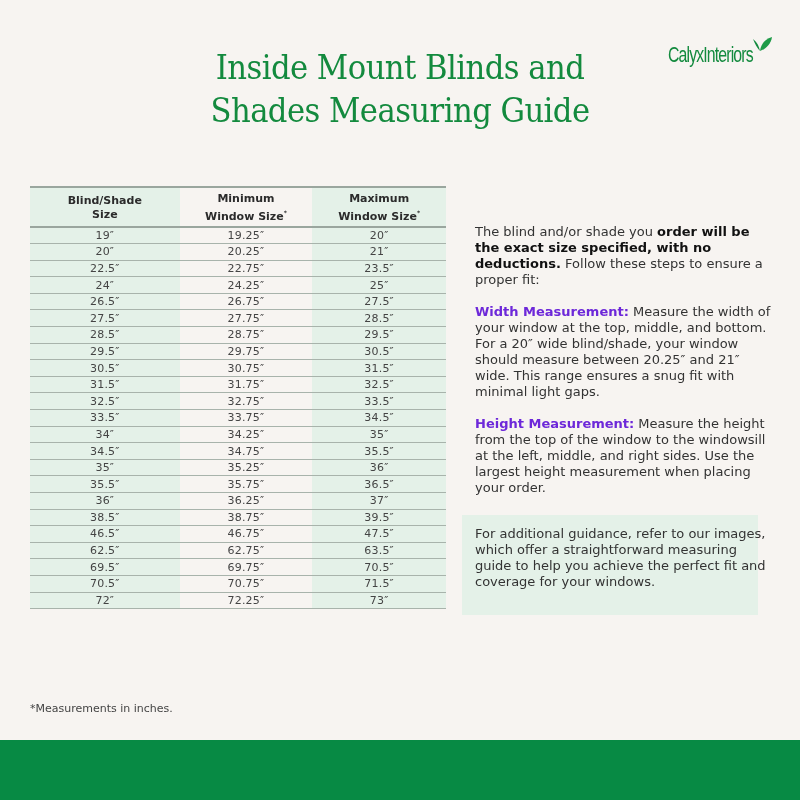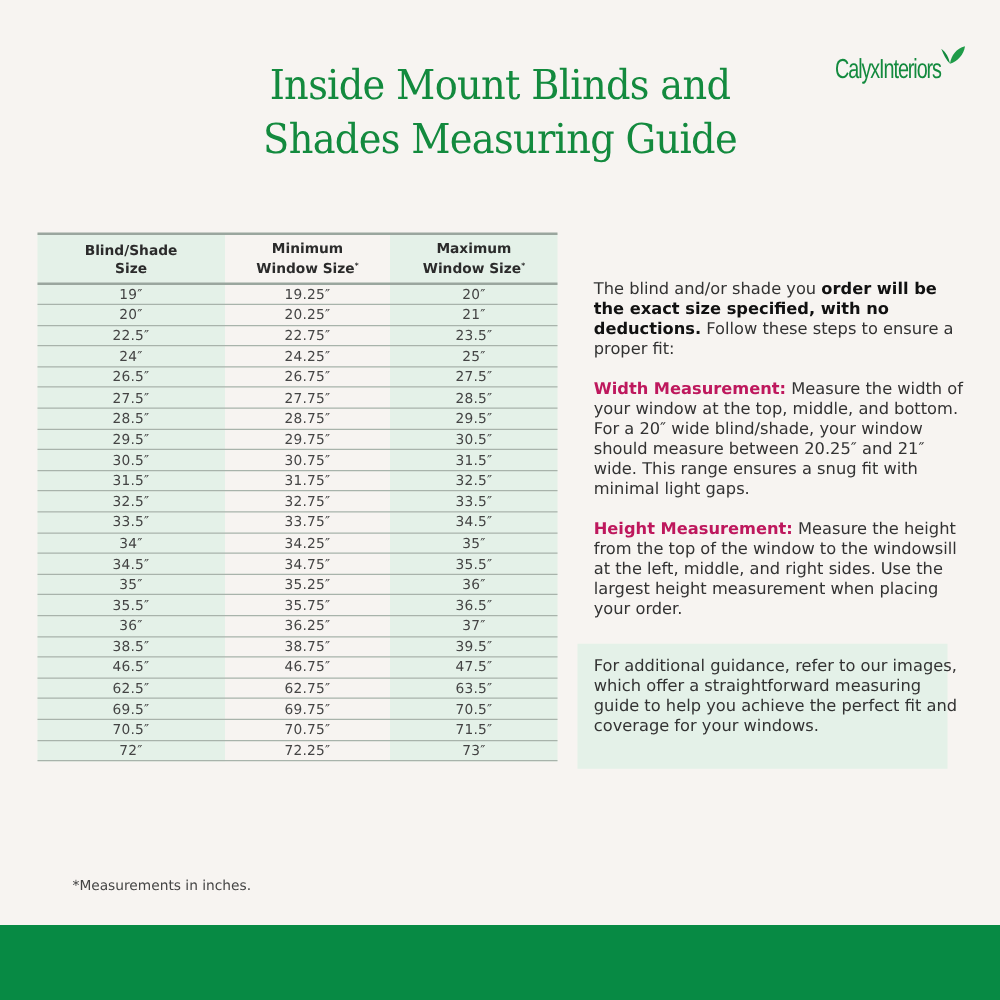--- a/index.html
+++ b/index.html
@@ -85,41 +85,40 @@
     }
     .intro b { color: #111; }
     .section {
       position: absolute;
       left: 475px;
       width: 300px;
       font-size: 13px;
       line-height: 16px;
       color: #333;
     }
-    .section .lbl { color: #be185d; font-weight: bold; }
+    .section .lbl { color: #6d28d9; font-weight: bold; }
     .guide-box {
       position: absolute;
       left: 462px; top: 515px;
       width: 296px; height: 100px;
       background: #e4f1e8;
     }
     .guide-text {
       position: absolute;
       left: 13px; top: 11px;
       width: 300px;
       font-size: 13px;
       line-height: 16px;
       color: #333;
     }
     .footnote {
       position: absolute;
       left: 30px; top: 702px;
       font-size: 11px;
       color: #444;
-      margin-left: 28px;
     }
     .footer-bar {
       position: absolute;
       left: 0; top: 740px;
       width: 800px; height: 60px;
       background: #078a44;
     }
   </style>
 </head>
 <body>

